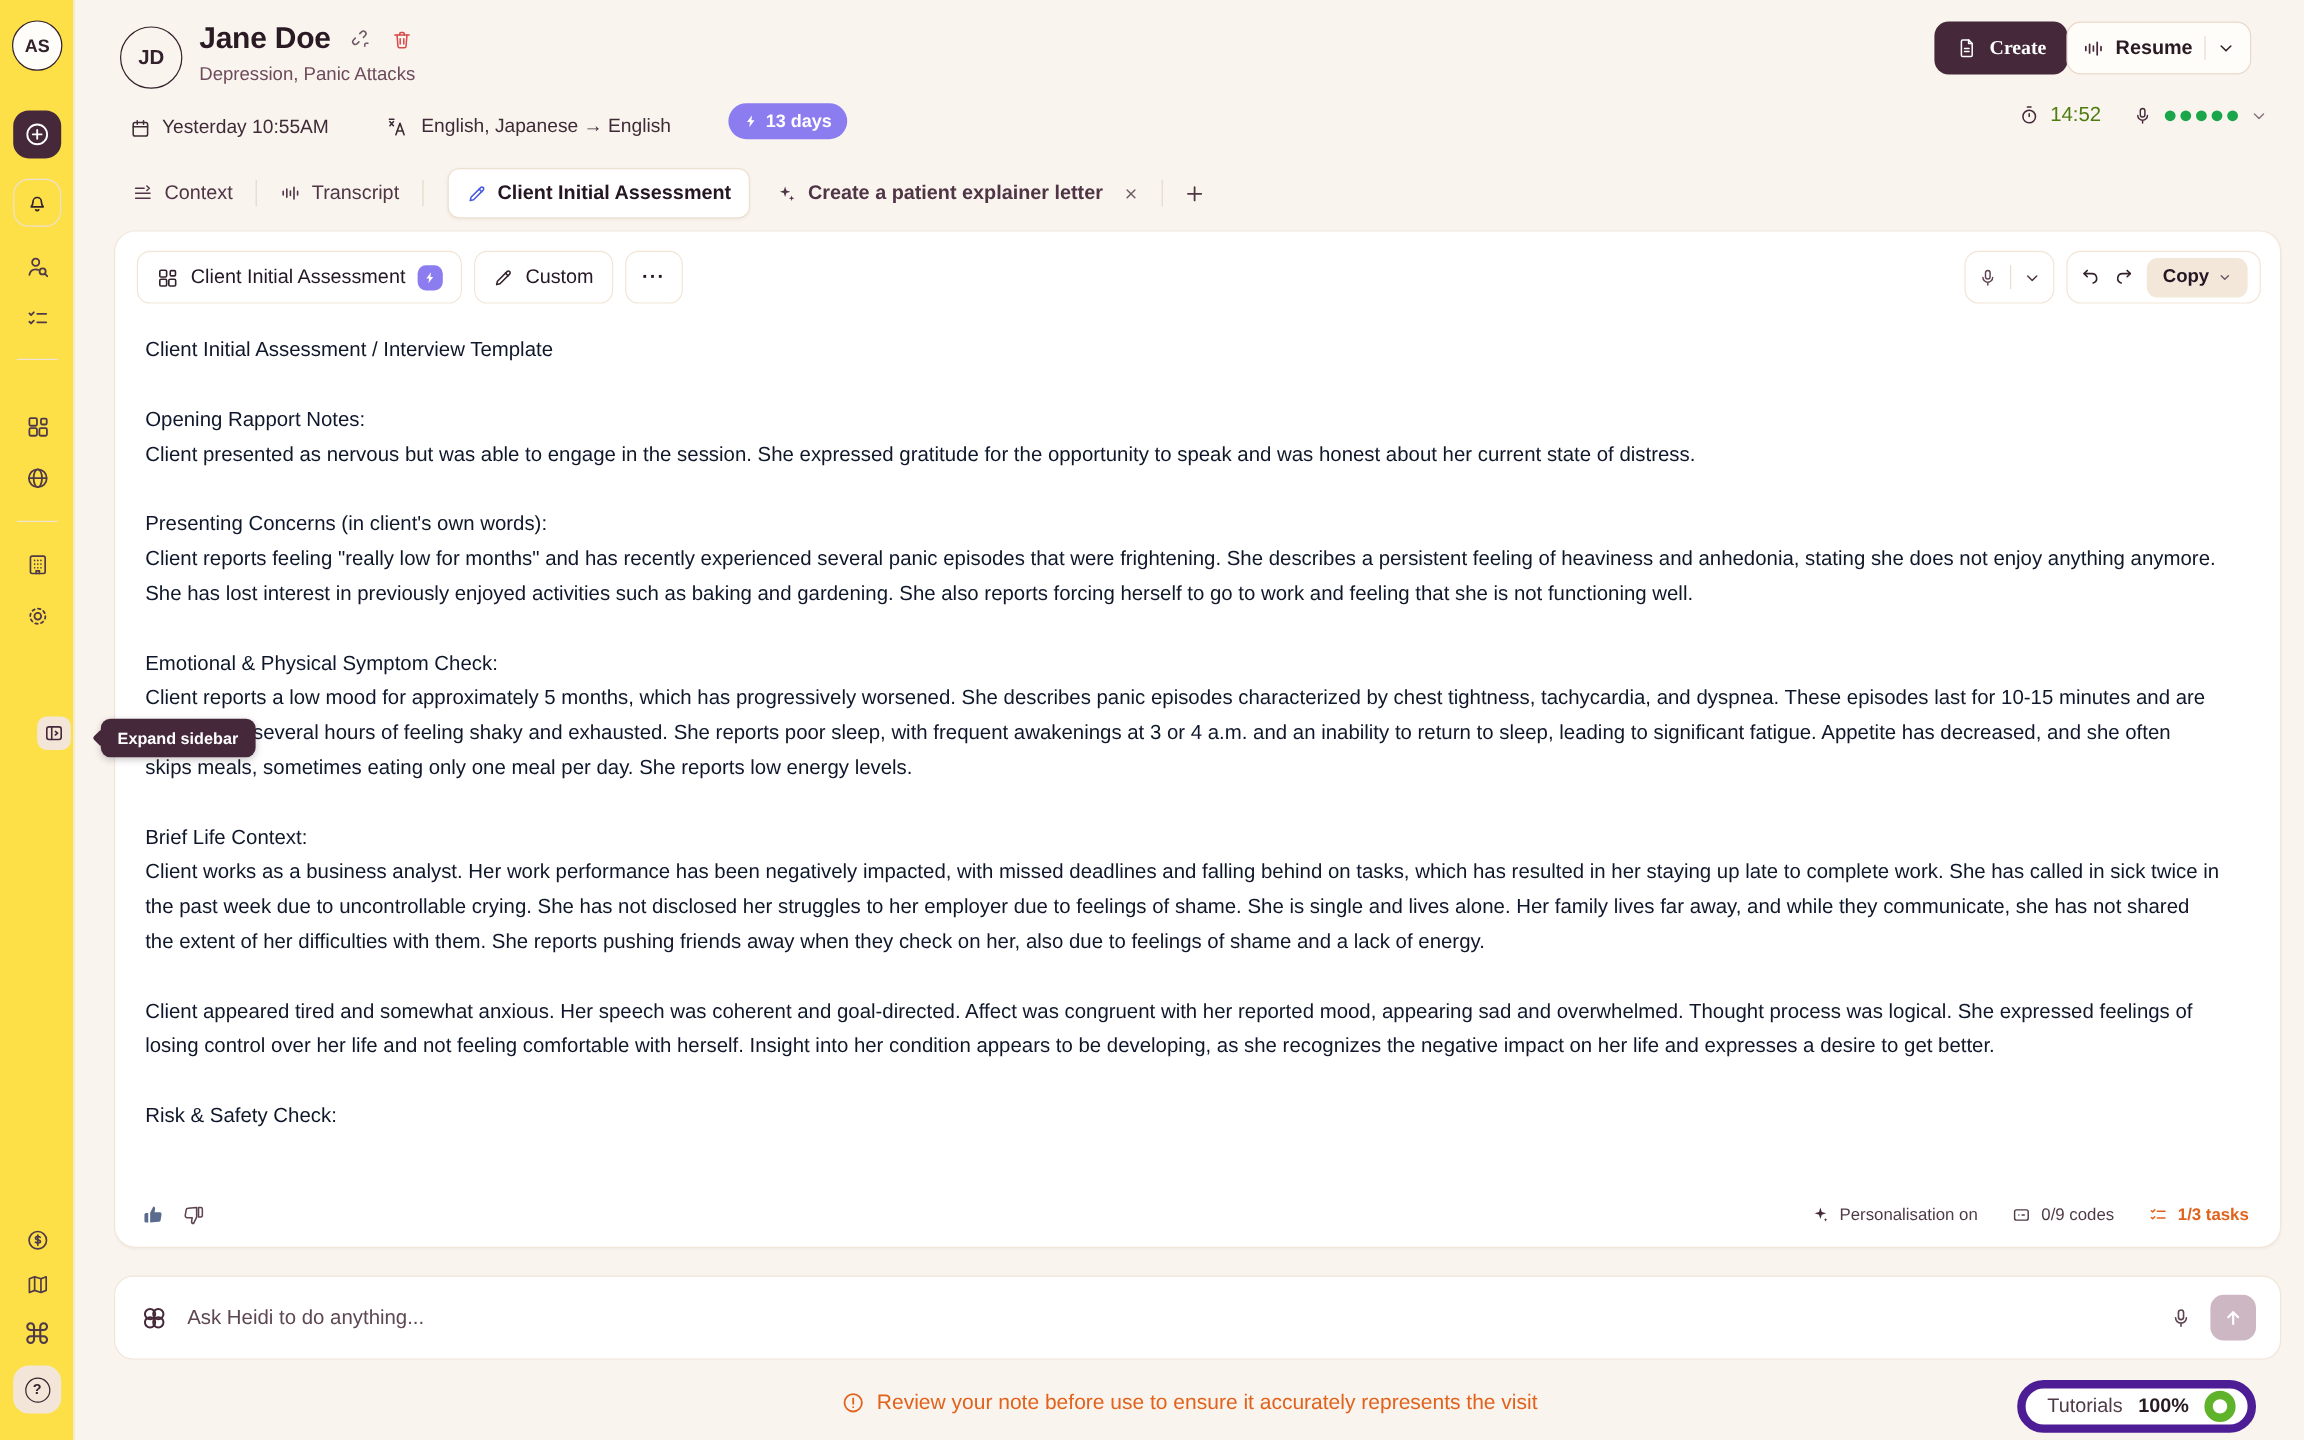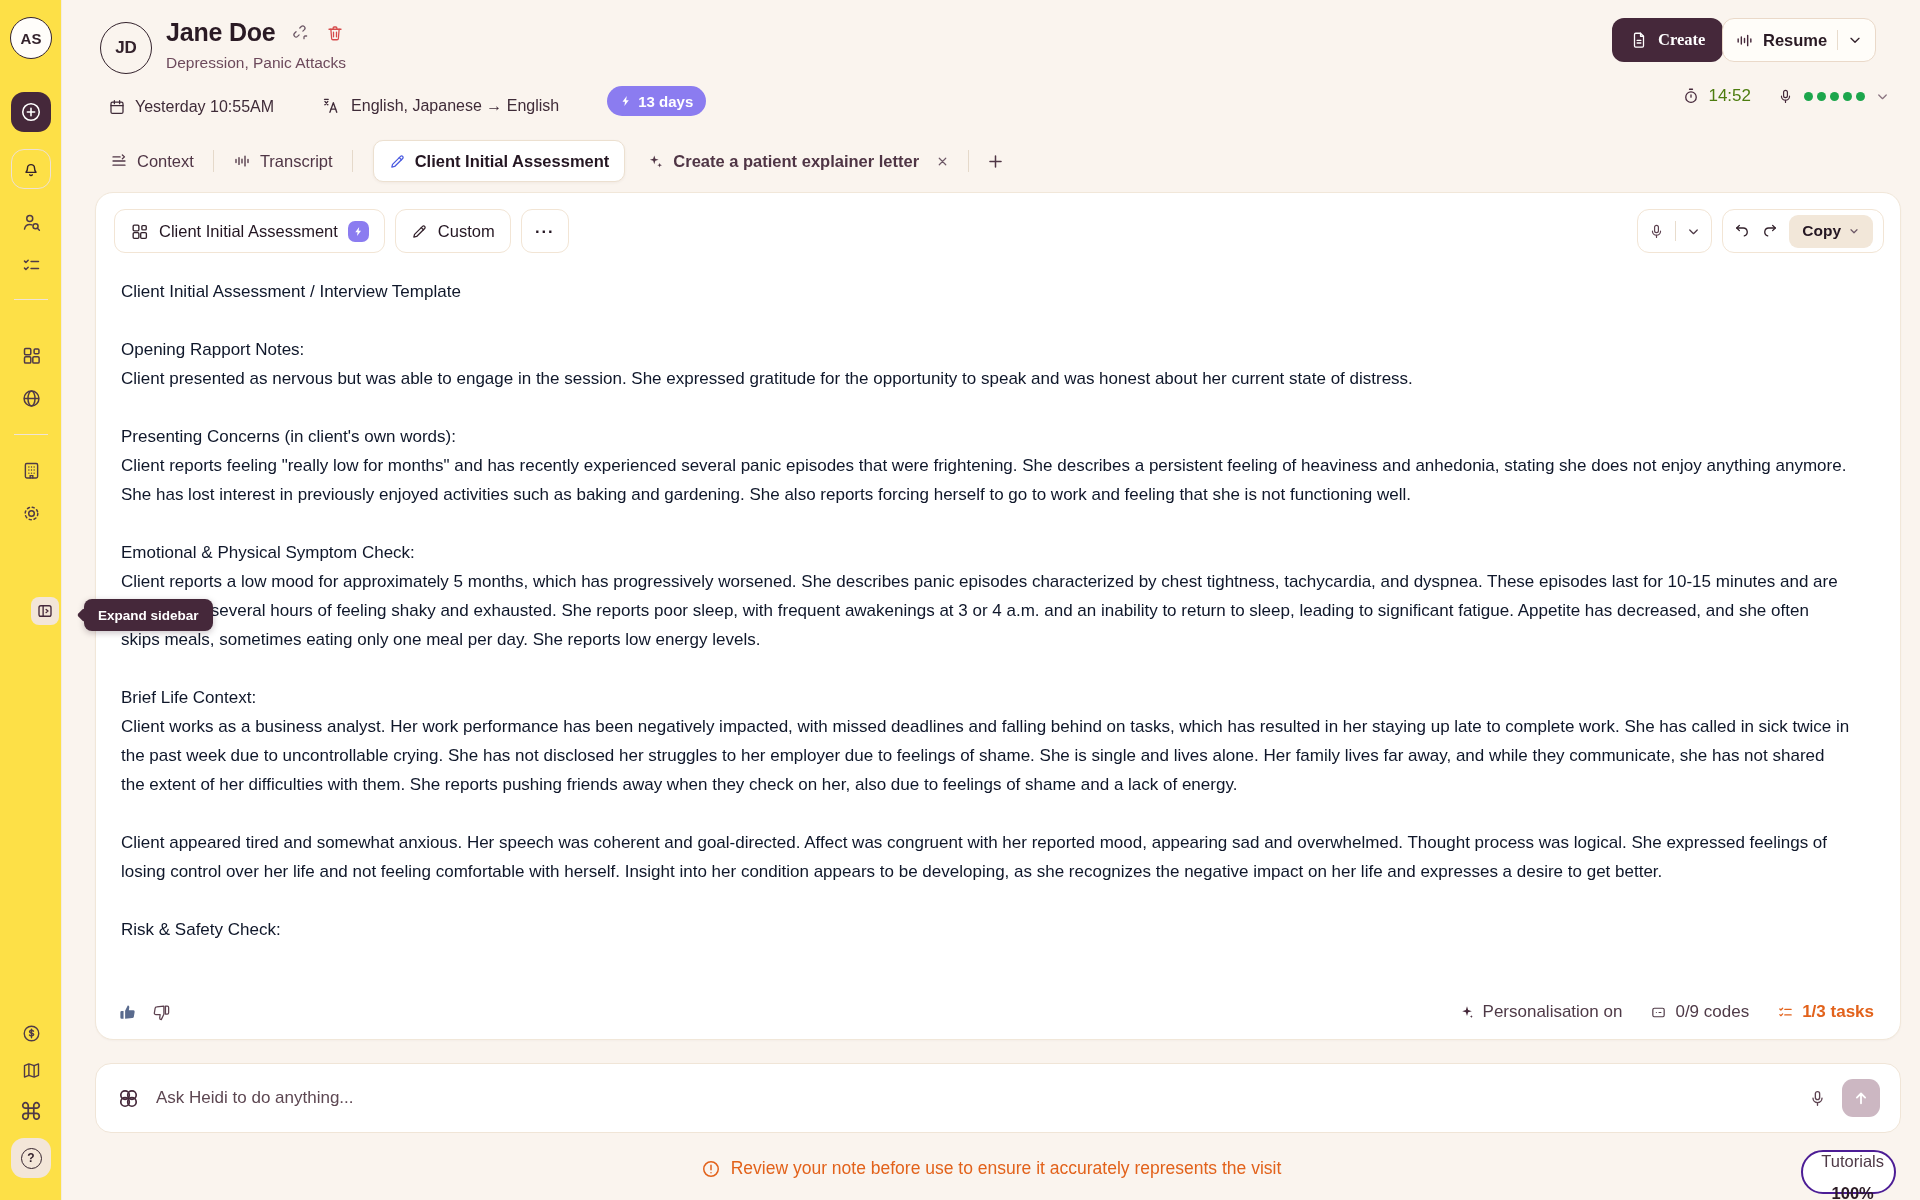--- a/index.html
+++ b/index.html
@@ -96,41 +96,41 @@
     align-items:center; gap:7px; padding:0 13px; font-size:15.5px; font-weight:600; color:#241622; }
 
   .note { position:absolute; left:25px; top:84px; width:1730px; height:712px;
     overflow:hidden; font-size:17px; line-height:29px; color:#0f172a; }
   .note-section { margin-top:29px; }
 
   .card-footer { position:absolute; left:22px; right:26px; bottom:12px; height:30px;
     display:flex; justify-content:space-between; align-items:center; }
   .feedback { display:flex; align-items:center; gap:15px; }
   .thumb-up { color:#5a6b8e; } .thumb-down { color:#5d4250; }
-  .cf-meta { display:flex; align-items:center; gap:28px; font-size:17px; font-weight:500; color:#4f3a47; }
+  .cf-meta { display:flex; align-items:center; gap:28px; font-size:14px; font-weight:500; color:#4f3a47; }
   .cf-item { display:flex; align-items:center; gap:8px; }
   .cf-tasks { color:#e2621b; font-weight:600; }
 
   
   .composer { position:absolute; left:95px; top:1063px; width:1806px; height:70px;
     background:#fff; border:1px solid #f0e5d7; border-radius:16px; display:flex;
     align-items:center; padding:0 20px; gap:15px; }
   .composer input { flex:1; border:none; outline:none; font-size:17px;
     font-family:inherit; color:#2a1a24; background:transparent; }
   .composer input::placeholder { color:#5d4752; opacity:1; }
   .send-btn { width:38px; height:38px; border-radius:11px; background:#ccb7c2;
     display:flex; align-items:center; justify-content:center; color:#fff; }
 
   
   .warning { position:absolute; left:62px; right:0; top:1158px; display:flex;
     justify-content:center; align-items:center; gap:10px; color:#e2621b;
     font-size:17.5px; font-weight:500; }
-  .tutorials { position:absolute; right:24px; top:1150px; height:44px; border-radius:22px;
-    background:#fff; border:2px solid #4c1d95; display:flex; align-items:center;
-    gap:13px; padding:0 10px 0 18px; z-index:6;flex-direction:column; }
+  .tutorials { position:absolute; right:40px; top:1150px; height:44px; border-radius:22px;
+    background:#fff; border:7px solid #4c1d95; display:flex; align-items:center;
+    gap:13px; padding:0 10px 0 18px; z-index:6; }
   .tut-label { font-size:16.5px; font-weight:500; color:#4f3a47; }
   .tut-pct { font-size:16.5px; font-weight:600; color:#2a1a24; }
   .donut { width:26px; height:26px; border-radius:50%; border:7px solid #5fb32a; background:#fff; }
 </style>
 </head>
 <body>
 
 <aside class="sidebar">
   <div class="sb-abs avatar-as">AS</div>
 

